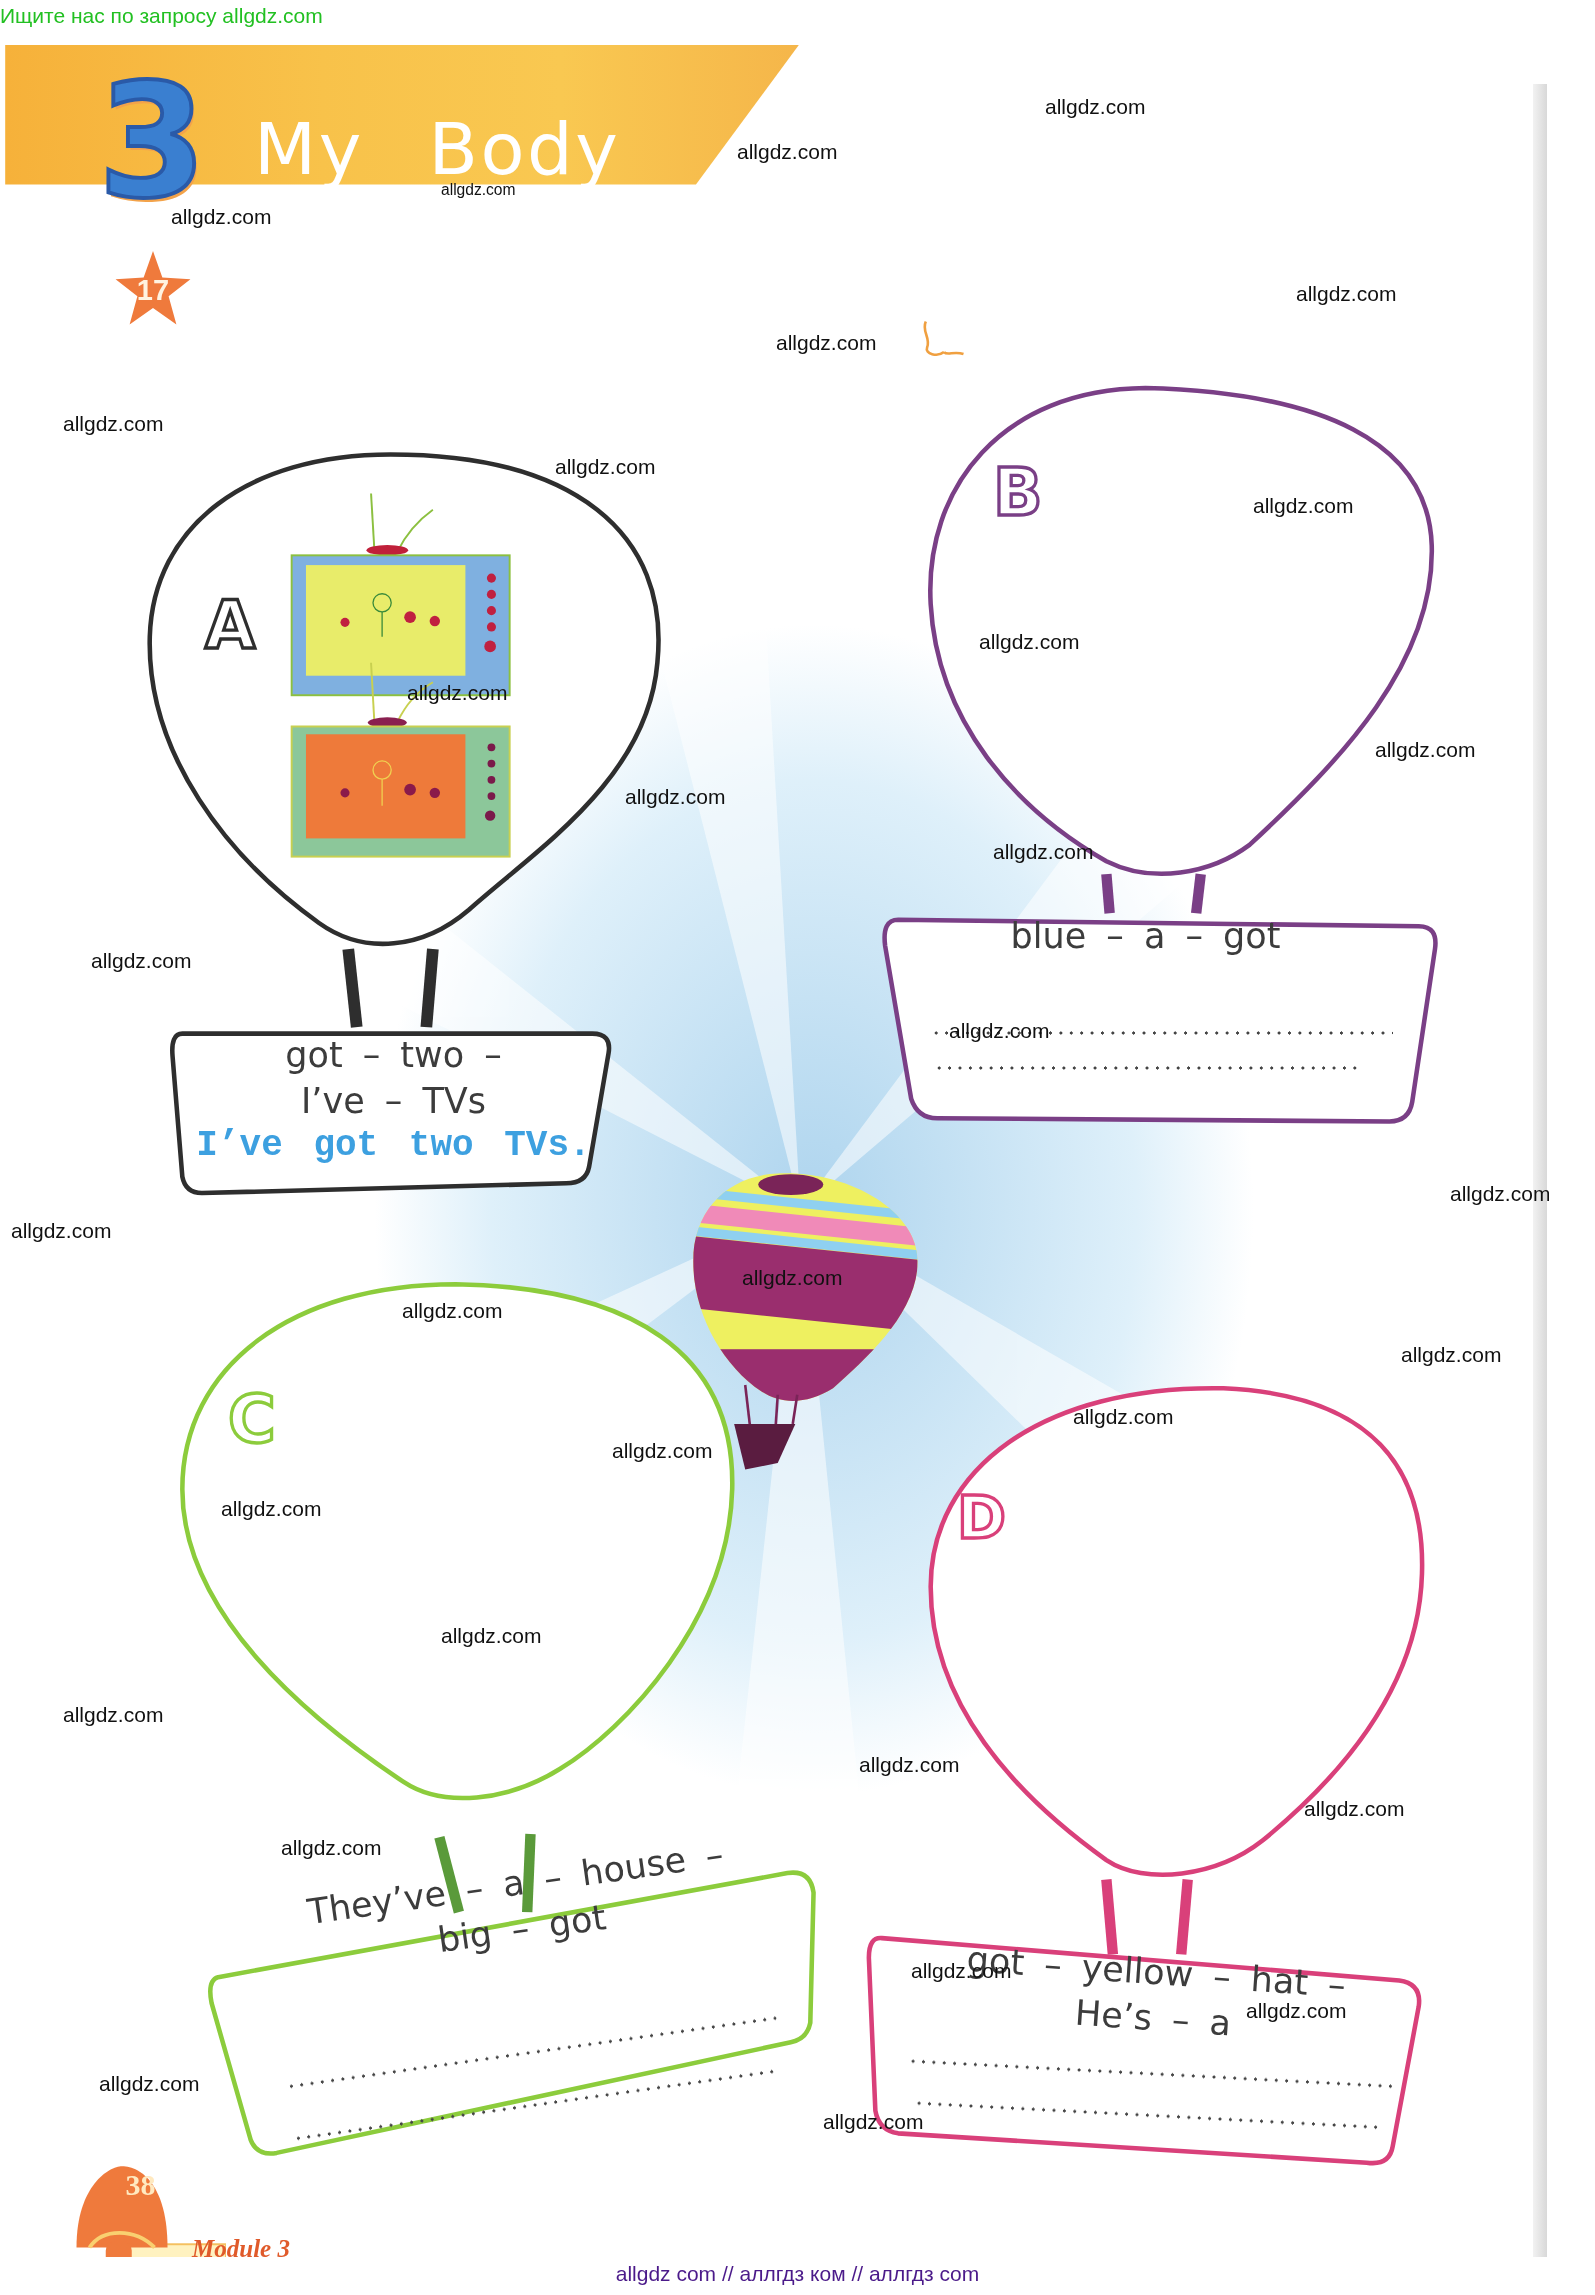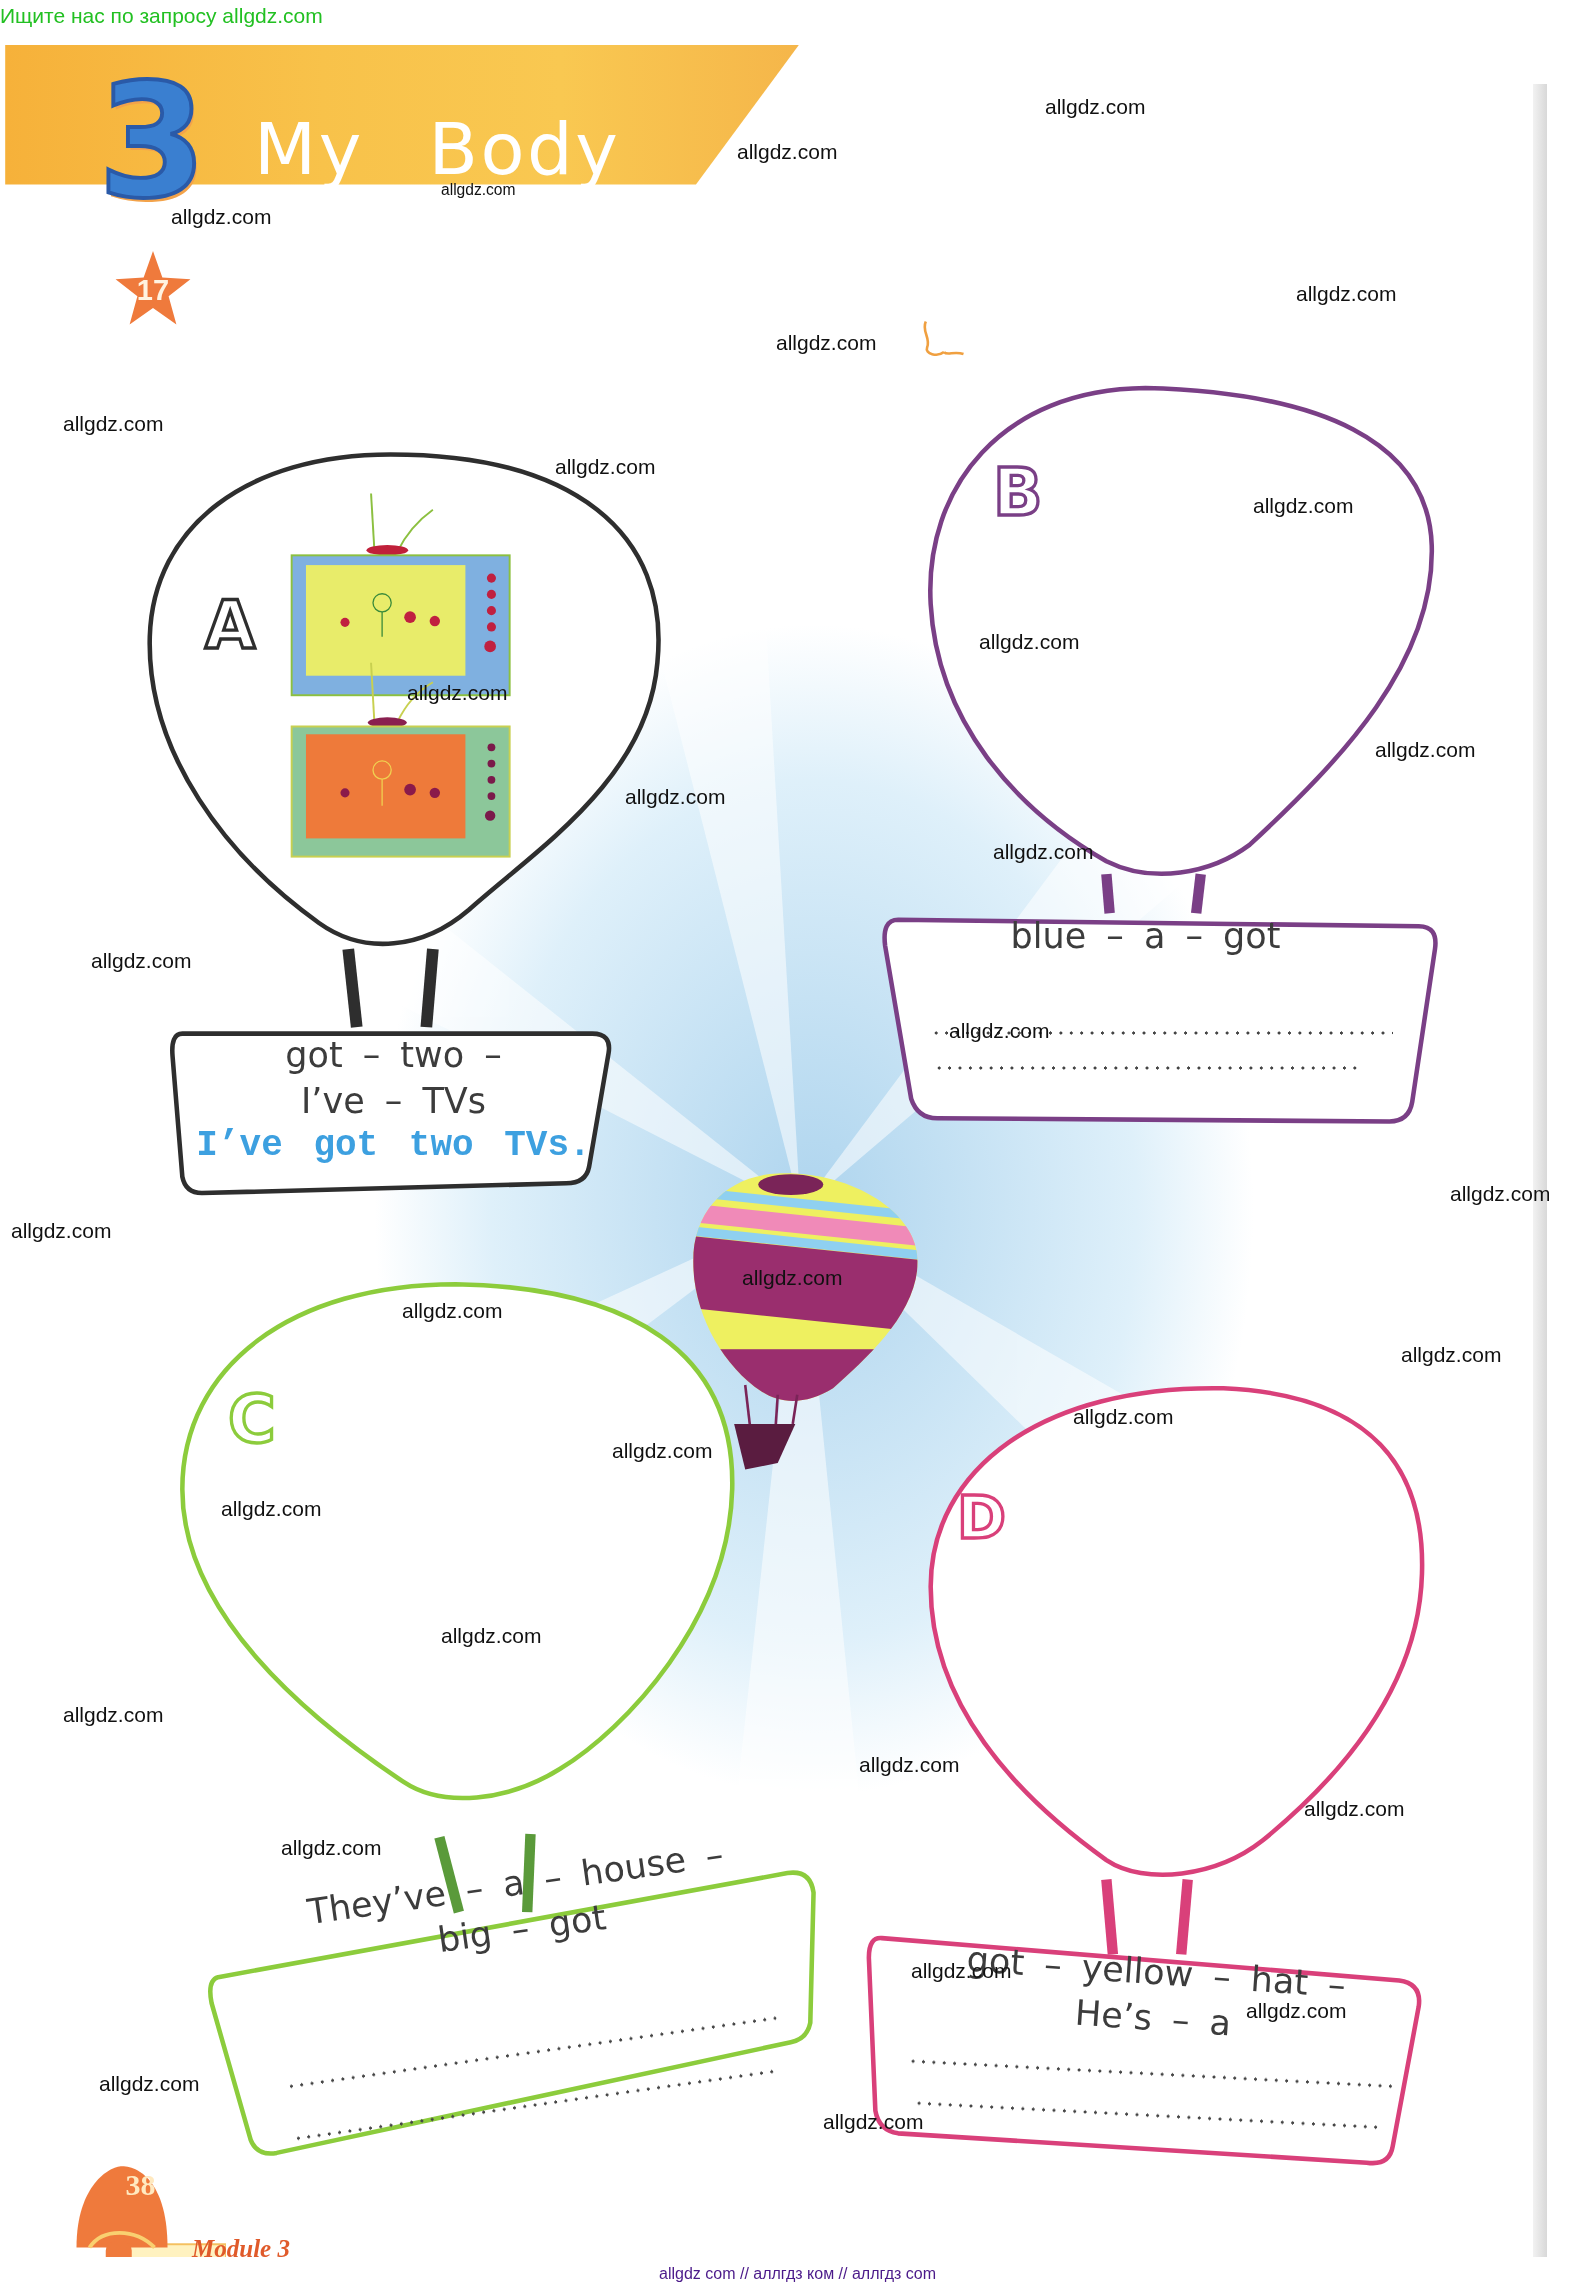--- a/index.html
+++ b/index.html
@@ -1,20 +1,20 @@
 <!DOCTYPE html>
 <html style="font-size:10.4px"><head>
 <meta charset="utf-8">
 <style>
   * { box-sizing: border-box; margin: 0; padding: 0; }
   html, body { width: 1595px; height: 2295px; background: #ffffff; overflow: hidden; }
   body { position: relative; font-family: "DejaVu Sans", sans-serif; }
 
   .top-banner { position: absolute; left: 0; top: 0; width: 1595px; height: 36px; font-family: "Liberation Sans", sans-serif; font-size: 21px; line-height: 31px; color: #22c022; }
-  .bottom-banner { position: absolute; left: 0; top: 2258px; width: 1595px; height: 37px; text-align: center; font-family: "Liberation Sans", sans-serif; font-size: 16px; line-height: 31px; color: #4b1a8a; }
+  .bottom-banner { position: absolute; left: 0; top: 2258px; width: 1595px; height: 37px; text-align: center; font-family: "Liberation Sans", sans-serif; font-size: 21px; line-height: 31px; color: #4b1a8a; }
 
   .page { position: absolute; left: 0; top: 38px; width: 1549px; height: 2219px; overflow: hidden;
     background:
       radial-gradient(ellipse 586px 781px at 814px 1172px, rgba(160,205,235,0.85), rgba(190,225,245,0.5) 55%, rgba(255,255,255,0) 75%),
       #ffffff; }
   .page-edge { position: absolute; left: 1533px; top: 46px; width: 14.3px; height: 2200px; background: linear-gradient(90deg, #f2f2f2, #d8d8d8); }
   .rays { position: absolute; left: 0; top: 0; width: 1549px; height: 2219px; }
 
   .header-band { position: absolute; left: 5.2px; top: 6.5px; width: 794px; height: 140px;
     background: linear-gradient(90deg, #f6b13a, #f8c24a 40%, #f9c851 70%, #f5b64a);

